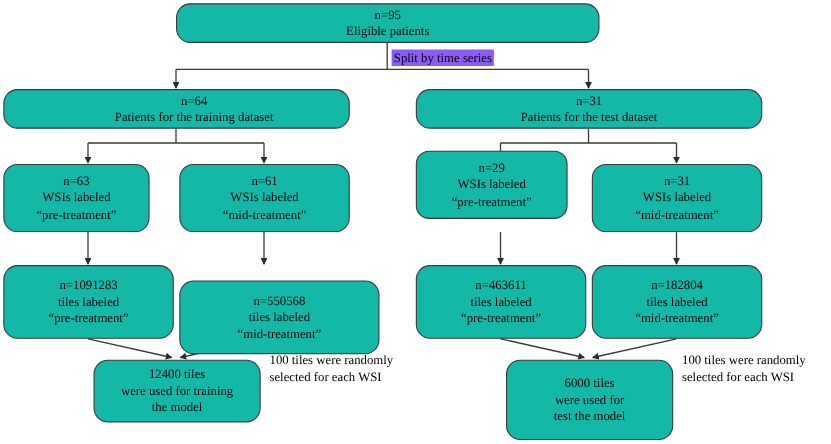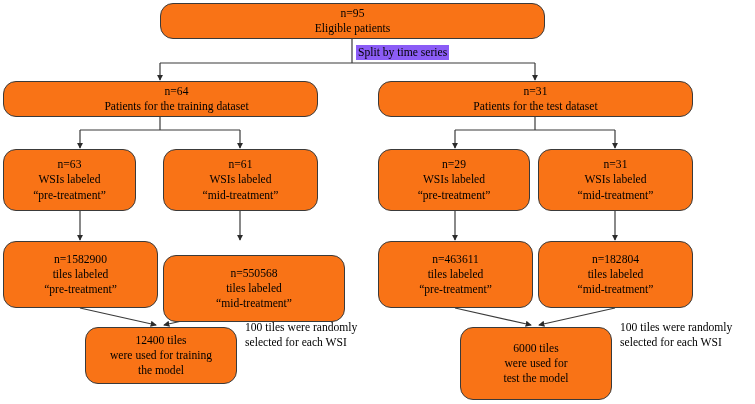--- a/index.html
+++ b/index.html
@@ -18,21 +18,21 @@
   svg.connectors {
     position: absolute;
     left: 0; top: 0;
     width: 755px; height: 404px;
     pointer-events: none;
   }
   .box {
     position: absolute;
     border: 1.2px solid #3a3a3a;
     border-radius: 13px;
-    background: #f97316;
+    background: #14b8a6;
     display: flex;
     flex-direction: column;
     align-items: center;
     justify-content: center;
     text-align: center;
     color: #000000;
     font-size: 11.6px;
     line-height: 1.32;
     z-index: 2;
   }
@@ -120,34 +120,34 @@
     <span class="ln">WSIs labeled</span>
     <span class="ln">“pre-treatment”</span>
   </div>
 
   <div class="box" style="left:163px; top:149px; width:155px; height:62px;">
     <span class="ln">n=61</span>
     <span class="ln">WSIs labeled</span>
     <span class="ln">“mid-treatment”</span>
   </div>
 
-  <div class="box" style="left:378px; top:149px; width:152px; height:62px;">
+  <div class="box" style="left:378px; top:137px; width:138px; height:62px;border-radius:12px;">
     <span class="ln">n=29</span>
     <span class="ln">WSIs labeled</span>
     <span class="ln">“pre-treatment”</span>
   </div>
 
   <div class="box" style="left:538px; top:149px; width:155px; height:62px;">
     <span class="ln">n=31</span>
     <span class="ln">WSIs labeled</span>
     <span class="ln">“mid-treatment”</span>
   </div>
 
   <div class="box" style="left:3px; top:241px; width:155px; height:67px;">
-    <span class="ln">n=1582900</span>
+    <span class="ln">n=1091283</span>
     <span class="ln">tiles labeled</span>
     <span class="ln">“pre-treatment”</span>
   </div>
 
   <div class="box" style="left:163px; top:255px; width:182px; height:67px;">
     <span class="ln">n=550568</span>
     <span class="ln">tiles labeled</span>
     <span class="ln">“mid-treatment”</span>
   </div>
 

